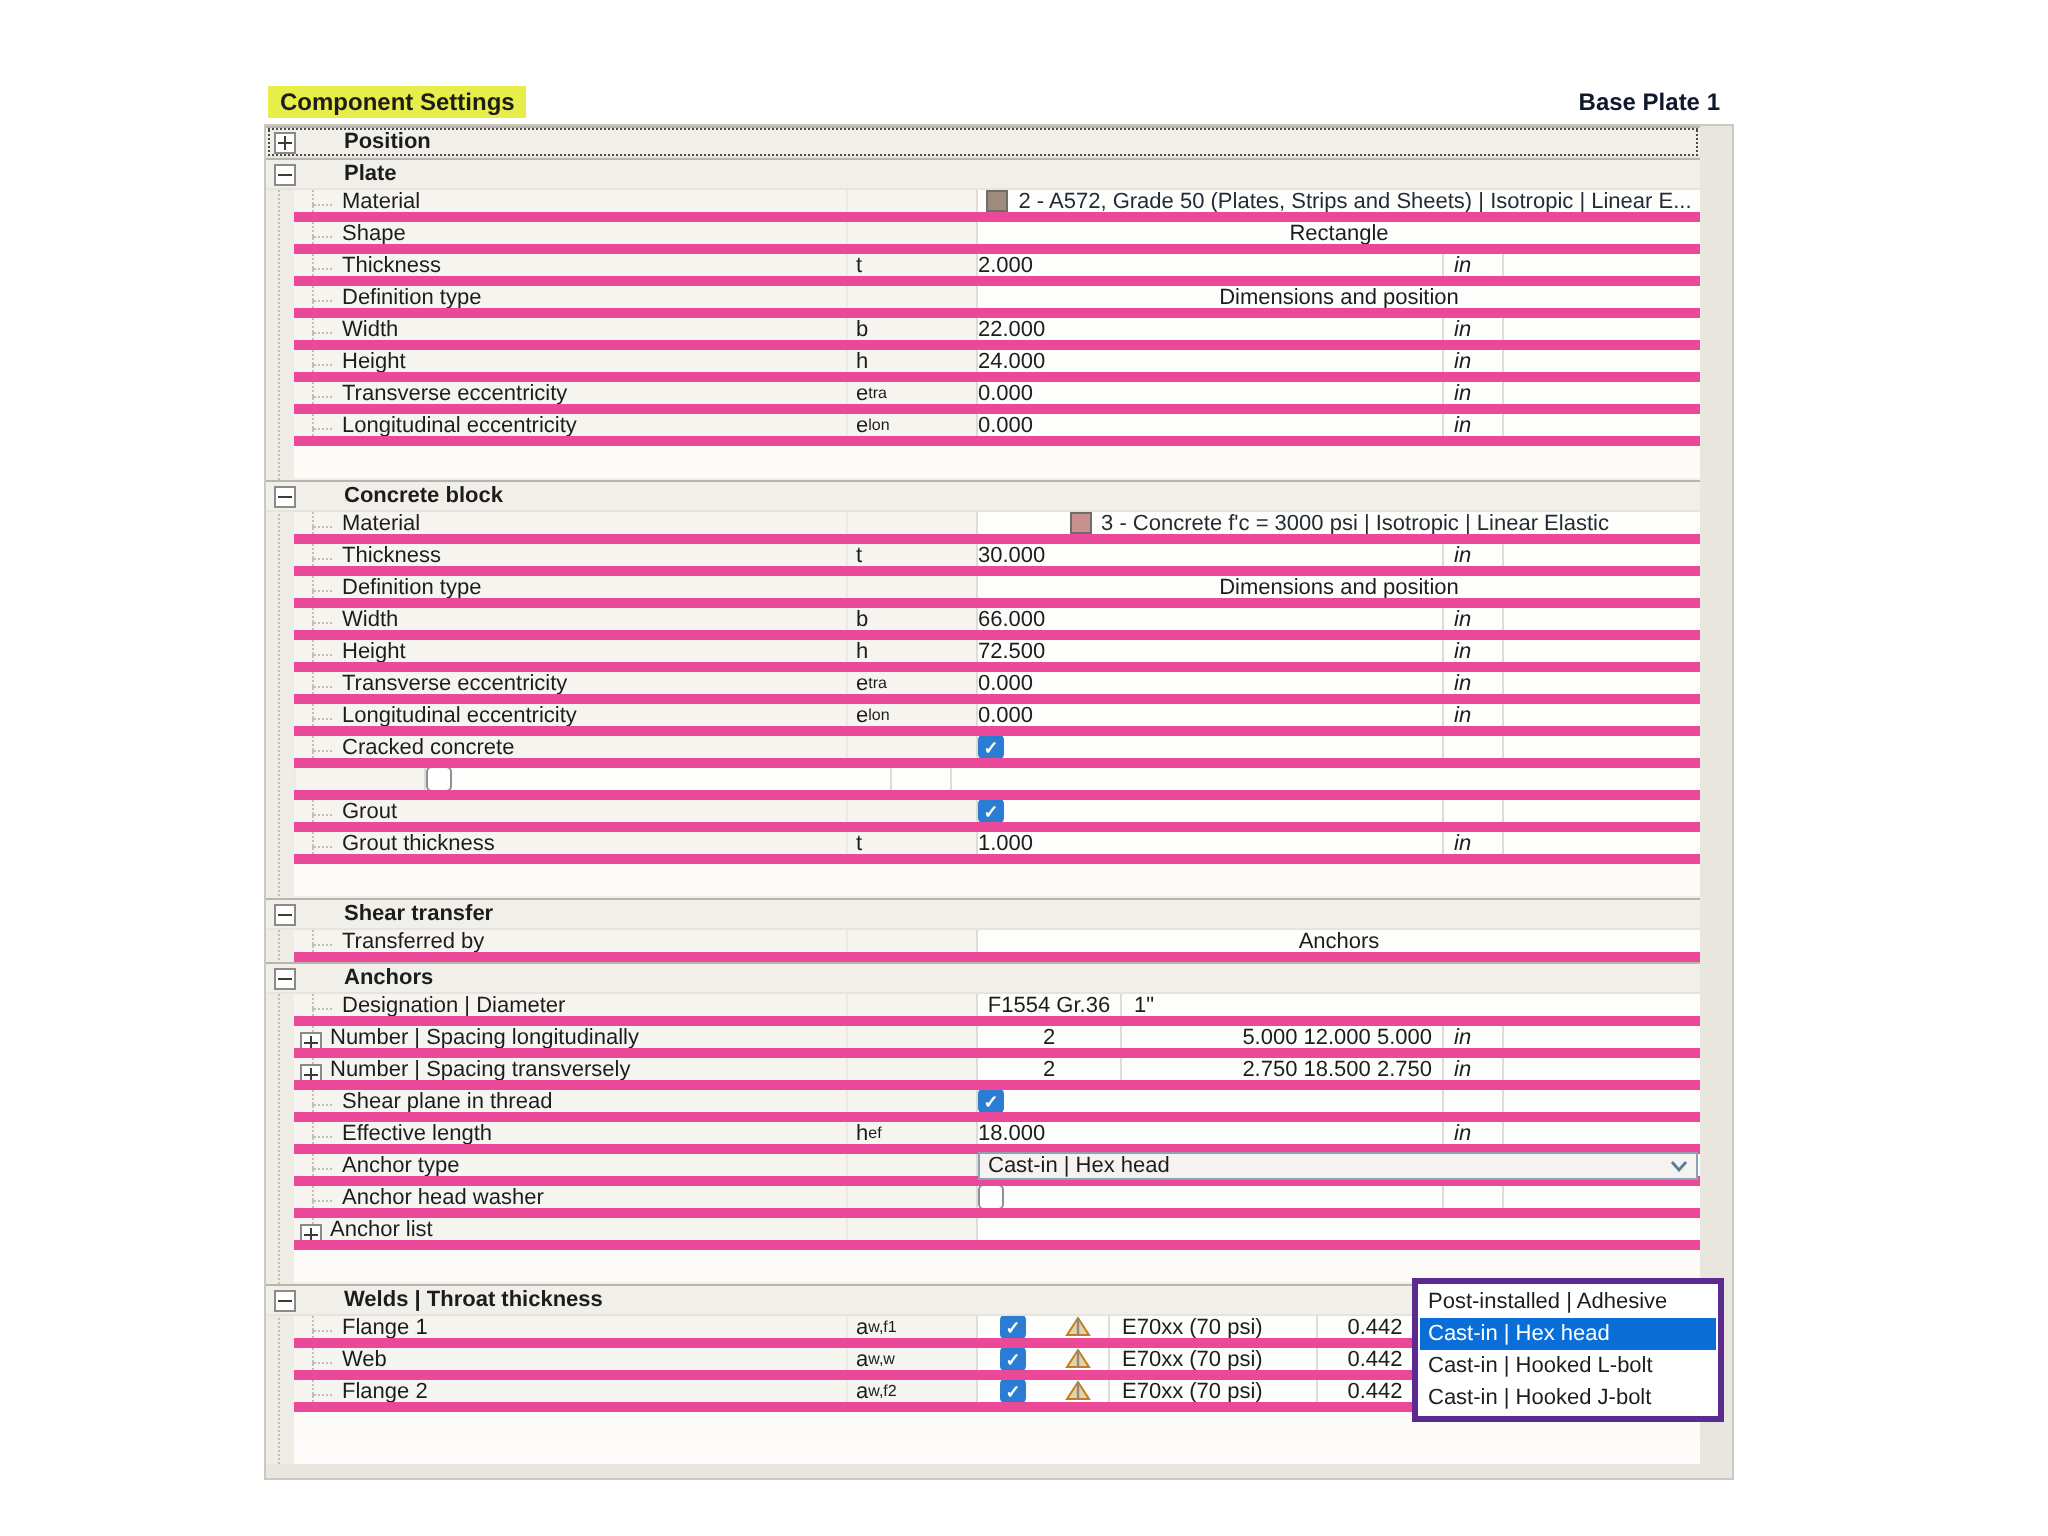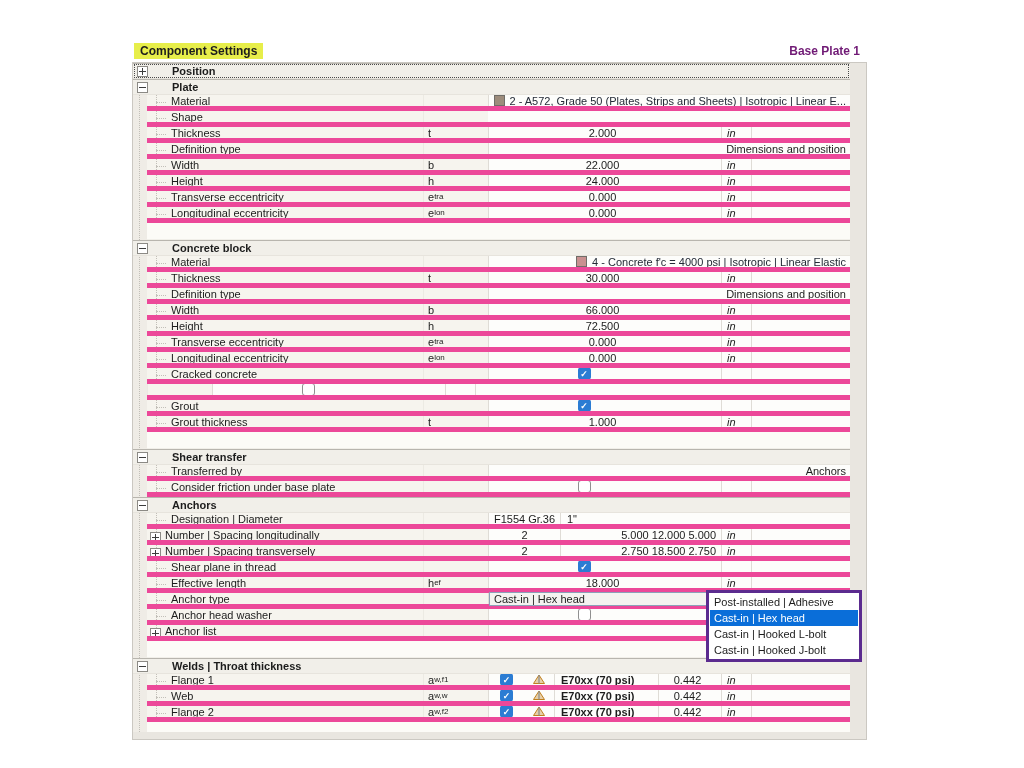--- a/index.html
+++ b/index.html
@@ -1,21 +1,21 @@
 <!DOCTYPE html>
 <html><head>
 <meta charset="utf-8">
 <style>
   html,body{margin:0;padding:0;}
   body{width:1024px;height:768px;overflow:hidden;background:#fff;}
   .page{position:relative;width:1024px;height:768px;background:#fff;font-family:"Liberation Sans",sans-serif;color:#1c1c1c;}
   .panel{position:absolute;left:132px;top:40px;width:735px;height:700px;}
   .titlebar{height:22px;display:flex;align-items:center;justify-content:space-between;padding:0 2px;}
   .title{font-weight:bold;font-size:12px;background:#e7ee4a;padding:1px 6px;color:#1c1c1c;}
-  .badge{font-weight:bold;font-size:12px;color:#701a75;padding-right:5px;}
+  .badge{font-weight:bold;font-size:12px;color:#0f172a;padding-right:5px;}
   .grid{position:relative;height:678px;border:1px solid #cbc8c2;background:#fdfcfa;overflow:hidden;box-sizing:border-box;}
   .gutter{position:absolute;left:0;top:0;bottom:7px;width:14px;background:#efece6;}
   .gutter::before{content:"";position:absolute;left:6px;top:0;bottom:0;border-left:1px dotted #c2bfb8;}
   .vscroll{position:absolute;right:0;top:0;bottom:7px;width:16px;background:#e9e6e0;z-index:3;}
   .hscroll{position:absolute;left:0;right:0;bottom:0;height:7px;background:#e9e6e0;z-index:3;}
   .content{position:relative;z-index:1;margin-right:16px;}
   .shead{display:flex;align-items:center;height:16px;background:#f1efe9;border-top:1px solid #b8b5ae;border-bottom:1px solid #e7e4dd;font-weight:bold;font-size:11px;padding-left:4px;gap:24px;box-sizing:border-box;}
   .shead.focus{outline:1px dotted #4a4a4a;outline-offset:-2px;}
   .exp{width:9px;height:9px;border:1px solid #8c8a85;background:#fff;position:relative;flex:none;box-sizing:content-box;}
   .exp::before{content:"";position:absolute;left:1px;right:1px;top:4px;border-top:1px solid #3c3c3c;}
@@ -23,42 +23,42 @@
   .row{display:flex;height:16px;margin-left:14px;font-size:11px;box-sizing:border-box;align-items:stretch;border-bottom:5px solid #ec4899;background:#fdfdfb;}
   .cell{display:flex;align-items:center;box-sizing:border-box;overflow:hidden;white-space:nowrap;}
   .cl{width:276px;background:#f6f4ee;padding-left:24px;position:relative;flex:none;}
   .cl::before{content:"";position:absolute;left:9px;top:0;bottom:0;border-left:1px dotted #c2bfb8;}
   .cl::after{content:"";position:absolute;left:9px;top:7px;width:10px;border-top:1px dotted #c2bfb8;}
   .cl.sub{padding-left:18px;}
   .cl.sub::after{display:none;}
   .cl.sub .exp{position:absolute;left:3px;top:3px;background:#fff;z-index:1;}
   .cs{width:65px;background:#f6f4ee;padding-left:4px;border-left:1px solid #eceae3;flex:none;}
   .cs sub{font-size:8px;}
-  .cv{width:233px;justify-content:center;padding-right:5px;border-left:1px solid #dfdcd6;flex:none;}
-  .cv.wide{width:363px;justify-content:flex-end;padding-left:4px;}
+  .cv{width:233px;justify-content:flex-start;padding-right:5px;border-left:1px solid #dfdcd6;flex:none;}
+  .cv.wide{width:363px;justify-content:center;padding-left:4px;}
   .cv.cbx{padding-right:42px;}
   .cu{width:30px;padding-left:5px;border-left:1px solid #dfdcd6;flex:none;font-style:italic;}
   .cr{flex:1;border-left:1px solid #dfdcd6;}
   .cd1{width:72px;justify-content:center;border-left:1px solid #dfdcd6;flex:none;}
   .cd2{flex:1;padding-left:6px;border-left:1px solid #dfdcd6;}
   .cn2{width:161px;justify-content:flex-end;padding-right:5px;border-left:1px solid #dfdcd6;flex:none;text-align:center;}
   .cwcb{width:36px;justify-content:center;border-left:1px solid #dfdcd6;flex:none;}
   .cwic{width:30px;justify-content:center;flex:none;}
-  .cwel{width:104px;padding-left:6px;border-left:1px solid #dfdcd6;flex:none;font-weight:bold;}
+  .cwel{width:104px;padding-left:6px;border-left:1px solid #dfdcd6;flex:none;}
   .cwnum{width:63px;justify-content:center;padding-right:5px;border-left:1px solid #dfdcd6;flex:none;}
   .spacer{height:16px;margin-left:14px;background:#fcfbf7;border-bottom:1px solid #f1efe9;}
   .filler{height:15px;margin-left:14px;background:#fcfbf7;}
   .cb{width:13px;height:13px;border-radius:3px;border:1px solid #8f8f8f;background:#fff;display:inline-flex;align-items:center;justify-content:center;flex:none;box-sizing:border-box;}
   .cb[data-checked="true"]{background:#2b7cd3;border-color:#2b7cd3;}
   .cb[data-checked="true"]::after{content:"\2713";color:#fff;font-size:9px;font-weight:bold;}
   .swatch{width:11px;height:11px;border:1px solid #6f6d68;margin-right:5px;flex:none;box-sizing:border-box;}
   .matval{color:#232a36;}
   .combo-wrap{width:363px;display:flex;align-items:center;flex:none;border-left:1px solid #dfdcd6;box-sizing:border-box;}
   .combo{flex:1;display:flex;align-items:center;justify-content:space-between;height:14px;margin:0 2px 0 0;border:1px solid #8ca0b8;background:#f4f3f0;padding:0 4px;box-sizing:border-box;}
-  .droplist{position:absolute;left:706px;top:590px;width:156px;background:#fff;border:3px solid #5b2b8f;z-index:10;box-sizing:border-box;padding:1px;}
+  .droplist{position:absolute;left:706px;top:639px;width:156px;background:#fff;border:3px solid #5b2b8f;z-index:10;box-sizing:border-box;padding:1px;}
   .dropitem{height:16px;line-height:16px;font-size:11px;padding:0 4px;white-space:nowrap;overflow:hidden;color:#1c1c1c;}
   .dropitem.selected{background:#0a6ed9;color:#fff;}
   .weldsvg{display:block;}
 </style>
 </head>
 <body>
 
 <div class="page">
   <div class="panel">
 
@@ -91,20 +91,23 @@
           <div class="cell cv wide">
               <span class="swatch" style="background-color: rgb(157, 140, 124);"></span>
               <span class="matval">2 - A572, Grade 50 (Plates, Strips and Sheets) | Isotropic | Linear E...</span>
             </div>
         </div>
         <div class="row">
           <div class="cell cl">
               <span>Shape</span>
             </div>
           <div class="cell cs"></div>
+          <div class="cell cv wide">
+              <span>Rectangle</span>
+            </div>
         </div>
         <div class="row">
           <div class="cell cl">
               <span>Thickness</span>
             </div>
           <div class="cell cs">
               <span>t</span>
             </div>
           <div class="cell cv">
               <span>2.000</span>
@@ -192,21 +195,21 @@
           <span class="exp"></span>
           <span>Concrete block</span>
         </div>
         <div class="row">
           <div class="cell cl">
               <span>Material</span>
             </div>
           <div class="cell cs"></div>
           <div class="cell cv wide">
               <span class="swatch" style="background-color: rgb(201, 144, 144);"></span>
-              <span class="matval">4 - Concrete f'c = 4000 psi | Isotropic | Linear Elastic</span>
+              <span class="matval">3 - Concrete f'c = 3000 psi | Isotropic | Linear Elastic</span>
             </div>
         </div>
         <div class="row">
           <div class="cell cl">
               <span>Thickness</span>
             </div>
           <div class="cell cs">
               <span>t</span>
             </div>
           <div class="cell cv">
@@ -341,31 +344,20 @@
           <span>Shear transfer</span>
         </div>
         <div class="row">
           <div class="cell cl">
               <span>Transferred by</span>
             </div>
           <div class="cell cs"></div>
           <div class="cell cv wide">
               <span>Anchors</span>
             </div>
-        </div>
-        <div class="row">
-          <div class="cell cl">
-              <span>Consider friction under base plate</span>
-            </div>
-          <div class="cell cs"></div>
-          <div class="cell cv cbx">
-              <span class="cb" data-checked="false"></span>
-            </div>
-          <div class="cell cu"></div>
-          <div class="cell cr"></div>
         </div>
 
         <div class="shead">
           <span class="exp"></span>
           <span>Anchors</span>
         </div>
         <div class="row">
           <div class="cell cl">
               <span>Designation | Diameter</span>
             </div>

